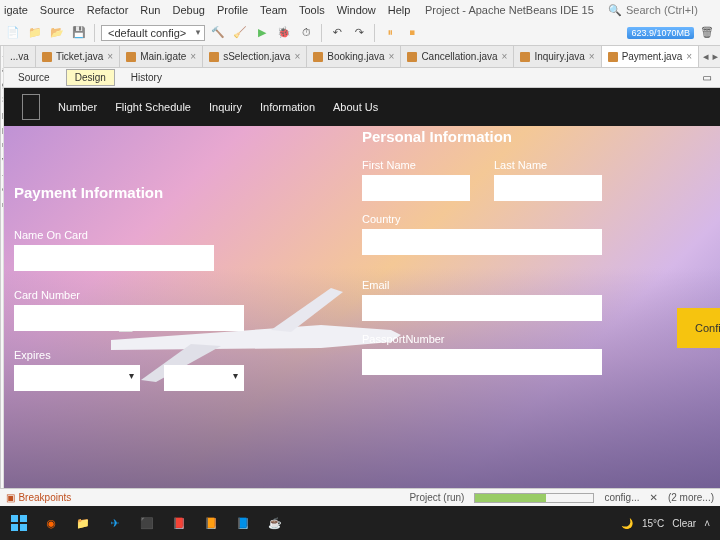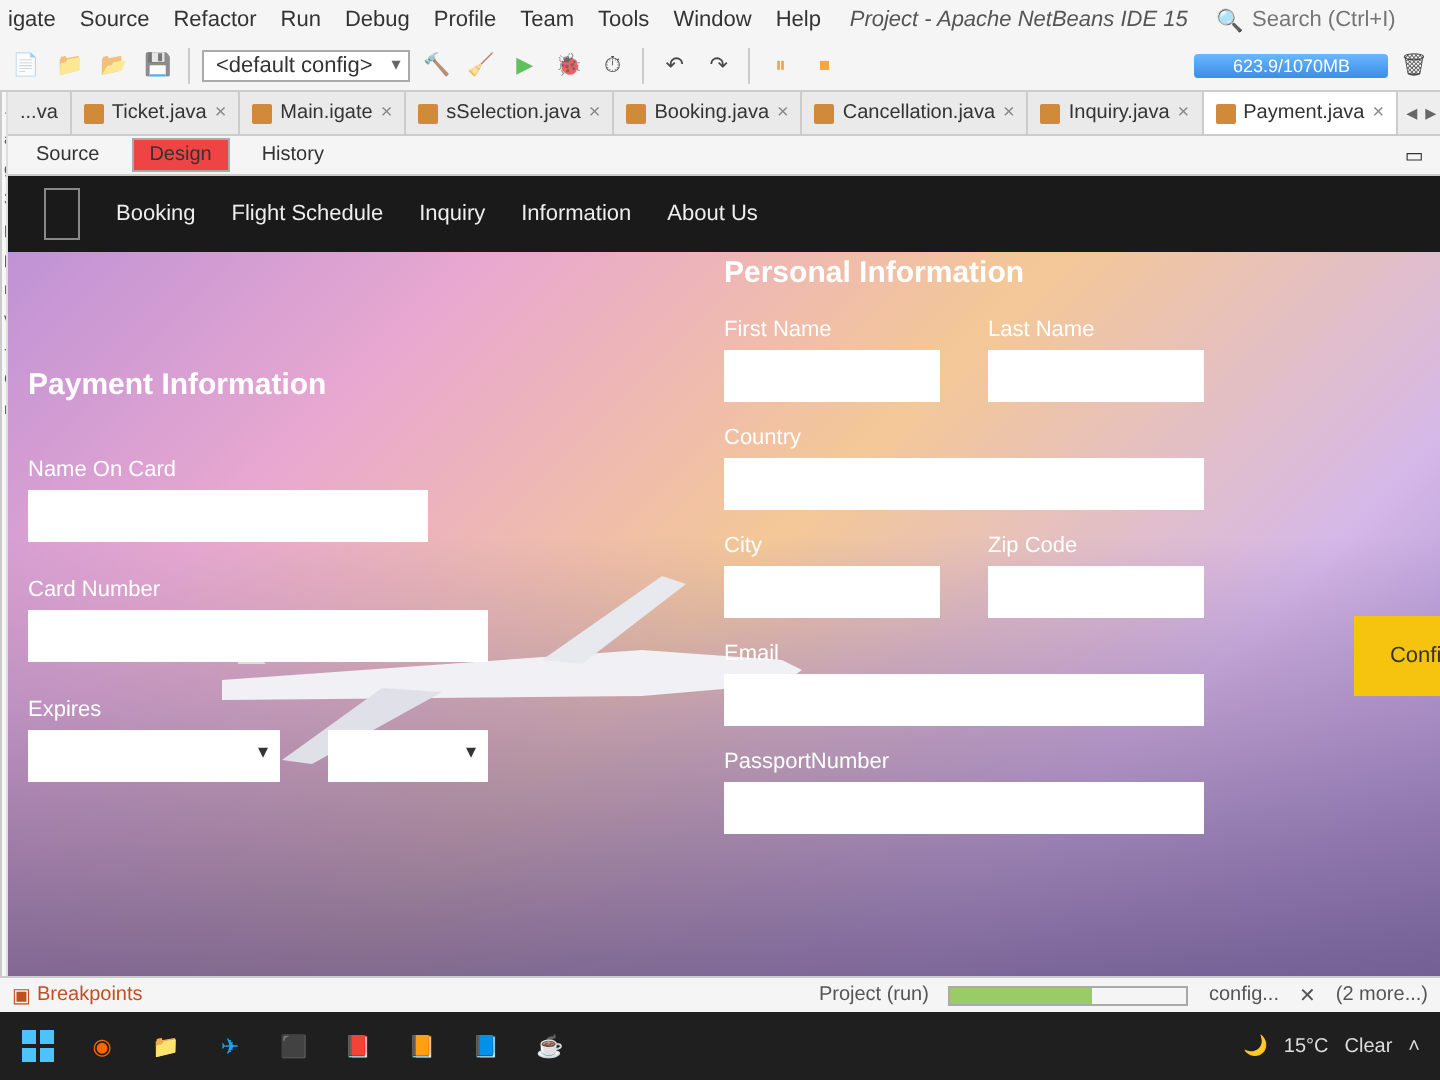--- a/index.html
+++ b/index.html
@@ -1,31 +1,31 @@
 <!DOCTYPE html>
 <html><head>
 <meta charset="utf-8">
 <style>
 * { box-sizing: border-box; margin: 0; padding: 0; font-family: "Segoe UI", Tahoma, sans-serif; }
 body { width: 720px; height: 540px; overflow: hidden; background: #f0f0f0; font-size: 11px; }
 
 
 .menubar { height: 20px; background: #f5f5f5; display: flex; align-items: center; padding: 0 4px; gap: 12px; color: #333; }
 .menubar .item { cursor: default; }
-.title-area { flex: 1; text-align: center; color: #555; font-style: italic; }
+.title-area { flex: 1; text-align: center; color: #555; }
 .search-area { display: flex; align-items: center; gap: 4px; color: #777; }
 .search-area input { border: none; background: transparent; width: 90px; font-size: 11px; }
 
 
 .toolbar { height: 26px; background: #f5f5f5; border-bottom: 1px solid #ccc; display: flex; align-items: center; padding: 0 4px; gap: 4px; }
 .toolbar .tbtn { width: 18px; height: 18px; display: flex; align-items: center; justify-content: center; opacity: 0.7; }
 .toolbar .sep { width: 1px; height: 18px; background: #ccc; margin: 0 2px; }
 .config-dd { border: 1px solid #aaa; background: #fff; padding: 1px 18px 1px 6px; font-size: 11px; color: #333; position: relative; }
 .config-dd::after { content: "▾"; position: absolute; right: 4px; font-size: 9px; color: #666; }
-.mem { background: linear-gradient(#6bb6ff,#3a8ee6); color: #fff; font-size: 9px; padding: 1px 19px; border-radius: 2px; margin-left: auto; }
+.mem { background: linear-gradient(#6bb6ff,#3a8ee6); color: #fff; font-size: 9px; padding: 1px 4px; border-radius: 2px; margin-left: auto; }
 
 
 .main { display: flex; height: 442px; }
 
 
 .left-gutter { width: 18px; background: #eee; border-right: 1px solid #ccc; display: flex; flex-direction: column; align-items: center; gap: 6px; padding-top: 6px; font-size: 8px; color: #555; writing-mode: vertical-rl; text-orientation: mixed; }
 .left-files { width: 20px; background: #f7f7f7; border-right: 1px solid #ddd; font-size: 8px; color: #555; padding: 4px 1px; overflow: hidden; }
 .left-files div { margin-bottom: 6px; white-space: nowrap; }
 
 
@@ -35,21 +35,21 @@
 .tabs { height: 22px; background: #eee; display: flex; align-items: stretch; border-bottom: 1px solid #ccc; overflow: hidden; }
 .tab { display: flex; align-items: center; gap: 4px; padding: 0 6px; border-right: 1px solid #ccc; font-size: 10px; color: #333; background: #eaeaea; }
 .tab.active { background: #fff; }
 .tab .close { color: #888; font-size: 10px; }
 .tab-icon { width: 10px; height: 10px; background: #d08a3a; border-radius: 1px; }
 .tab-nav { display:flex; align-items:center; gap:4px; padding:0 4px; color:#666; margin-left:auto; }
 
 
 .subtabs { height: 20px; background: #f5f5f5; display: flex; align-items: center; gap: 8px; padding: 0 6px; border-bottom: 1px solid #ccc; font-size: 10px; color: #333; }
 .subtabs .sbtn { padding: 2px 8px; }
-.subtabs .sbtn.active { background: #ef4444; border: 1px solid #aaa; }
+.subtabs .sbtn.active { background: #fef9c3; border: 1px solid #aaa; }
 
 
 .canvas { flex: 1; position: relative; overflow: hidden; background: linear-gradient(135deg,#b98fd6 0%,#e8a8d0 25%,#f4c896 50%,#d6b8e8 75%,#8b7bc4 100%); }
 .clouds { position:absolute; left:0; right:0; bottom:0; height:55%; background: linear-gradient(transparent, rgba(160,130,180,.6) 40%, rgba(110,90,140,.85)); }
 .plane { position:absolute; left:12%; top:48%; width:330px; height:110px; }
 .plane svg { width:100%; height:100%; }
 
 .navbar { height: 38px; background: #1a1a1a; display: flex; align-items: center; gap: 18px; padding: 0 18px; color: #eee; font-size: 11px; }
 .navbar .logo { width: 18px; height: 26px; border:1px solid #888; }
 
@@ -195,21 +195,21 @@
         <svg viewBox="0 0 330 110">
             <path d="M20 60 L230 45 L300 50 L310 55 L300 62 L230 68 L20 70 Z" fill="#f0f0f5"></path>
             <path d="M180 50 L240 8 L252 12 L200 52 Z" fill="#e8e8ef"></path>
             <path d="M100 64 L50 100 L65 102 L130 66 Z" fill="#e0e0e8"></path>
             <path d="M28 52 L28 38 L42 52 Z" fill="#ddd"></path>
           </svg>
       </div>
 
       <div class="navbar">
         <div class="logo"></div>
-        <span>Booking</span>
+        <span>Number</span>
         <span>Flight Schedule</span>
         <span>Inquiry</span>
         <span>Information</span>
         <span>About Us</span>
       </div>
 
       <div class="pay-col">
         <div class="section-title">Payment Information</div>
         <div style="height:28px"></div>
         <label class="flabel">Name On Card</label>
@@ -239,30 +239,20 @@
           </div>
           <div style="flex:1">
             <label class="flabel">Last Name</label>
             <input class="finput" style="">
           </div>
         </div>
         <div style="height:12px"></div>
         <label class="flabel">Country</label>
         <input class="finput" style="">
         <div style="height:12px"></div>
-        <div class="row2">
-          <div style="flex:1">
-            <label class="flabel">City</label>
-            <input class="finput" style="">
-          </div>
-          <div style="flex:1">
-            <label class="flabel">Zip Code</label>
-            <input class="finput" style="">
-          </div>
-        </div>
         <div style="height:12px"></div>
         <label class="flabel">Email</label>
         <input class="finput" style="">
         <div style="height:12px"></div>
         <label class="flabel">PassportNumber</label>
         <input class="finput" style="">
       </div>
 
       <div class="confirm">Confirm Pur</div>
     </div>

